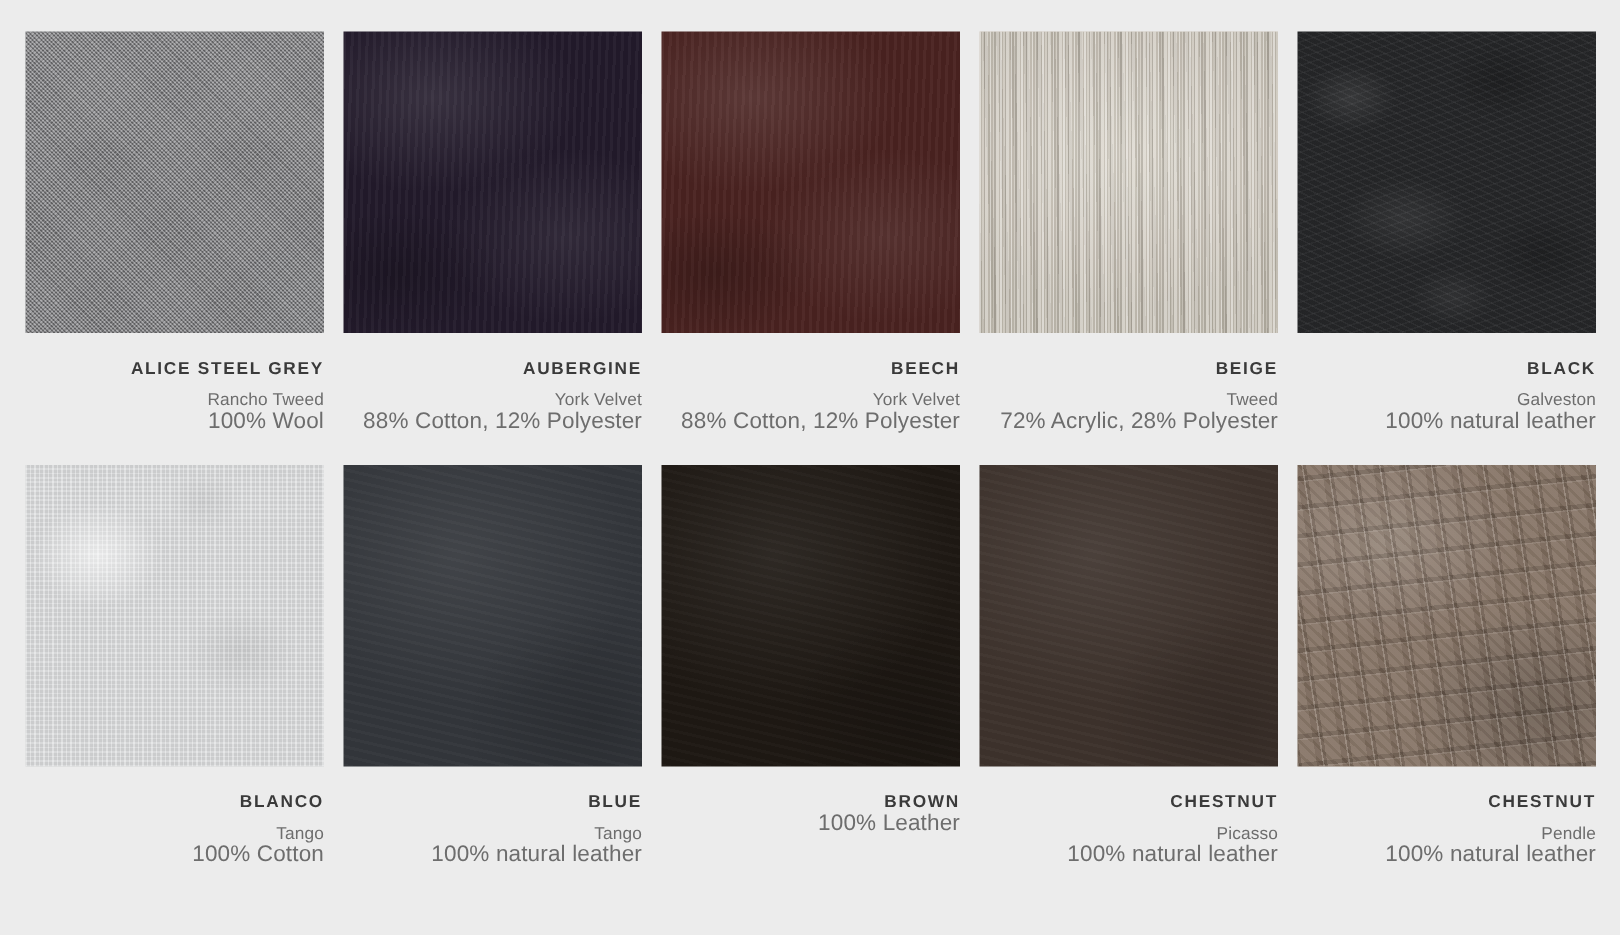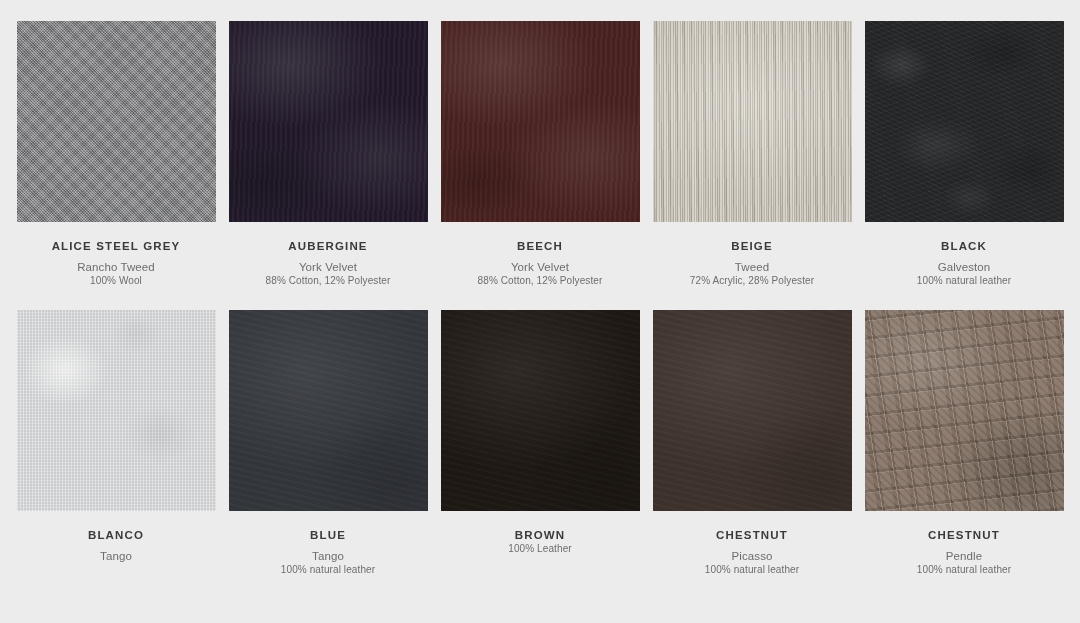--- a/index.html
+++ b/index.html
@@ -39,21 +39,21 @@
     background-color: #888;
   }
 
   .swatch-tile .tex {
     position: absolute;
     inset: 0;
   }
 
   .swatch-caption {
     width: 100%;
-    text-align: center;
+    text-align: right;
     padding-top: 17px;
   }
 
   .swatch-name {
     font-size: 11.5px;
     letter-spacing: 1.15px;
     color: #3a3a3a;
     font-weight: 700;
     text-transform: uppercase;
     line-height: 14px;
@@ -61,21 +61,21 @@
 
   .swatch-material {
     font-size: 11.5px;
     color: #6d6d6d;
     line-height: 14px;
     margin-top: 7px;
     letter-spacing: 0.1px;
   }
 
   .swatch-composition {
-    font-size: 10px;
+    font-size: 15px;
     color: #6d6d6d;
     line-height: 14px;
     letter-spacing: 0.1px;
   }
 
   
 
   
   .tex-tweed {
     background-image:
@@ -209,20 +209,21 @@
         <div class="swatch-composition">100% natural leather</div>
       </div>
     </div>
     <div class="swatch-card">
       <div class="swatch-tile" style="background-color: rgb(212, 213, 214);">
         <div class="tex tex-cotton"></div>
       </div>
       <div class="swatch-caption">
         <div class="swatch-name">BLANCO</div>
         <div class="swatch-material">Tango</div>
+        <div class="swatch-composition">100% Cotton</div>
       </div>
     </div>
     <div class="swatch-card">
       <div class="swatch-tile" style="background-color: rgb(51, 54, 59);">
         <div class="tex tex-smooth"></div>
       </div>
       <div class="swatch-caption">
         <div class="swatch-name">BLUE</div>
         <div class="swatch-material">Tango</div>
         <div class="swatch-composition">100% natural leather</div>

